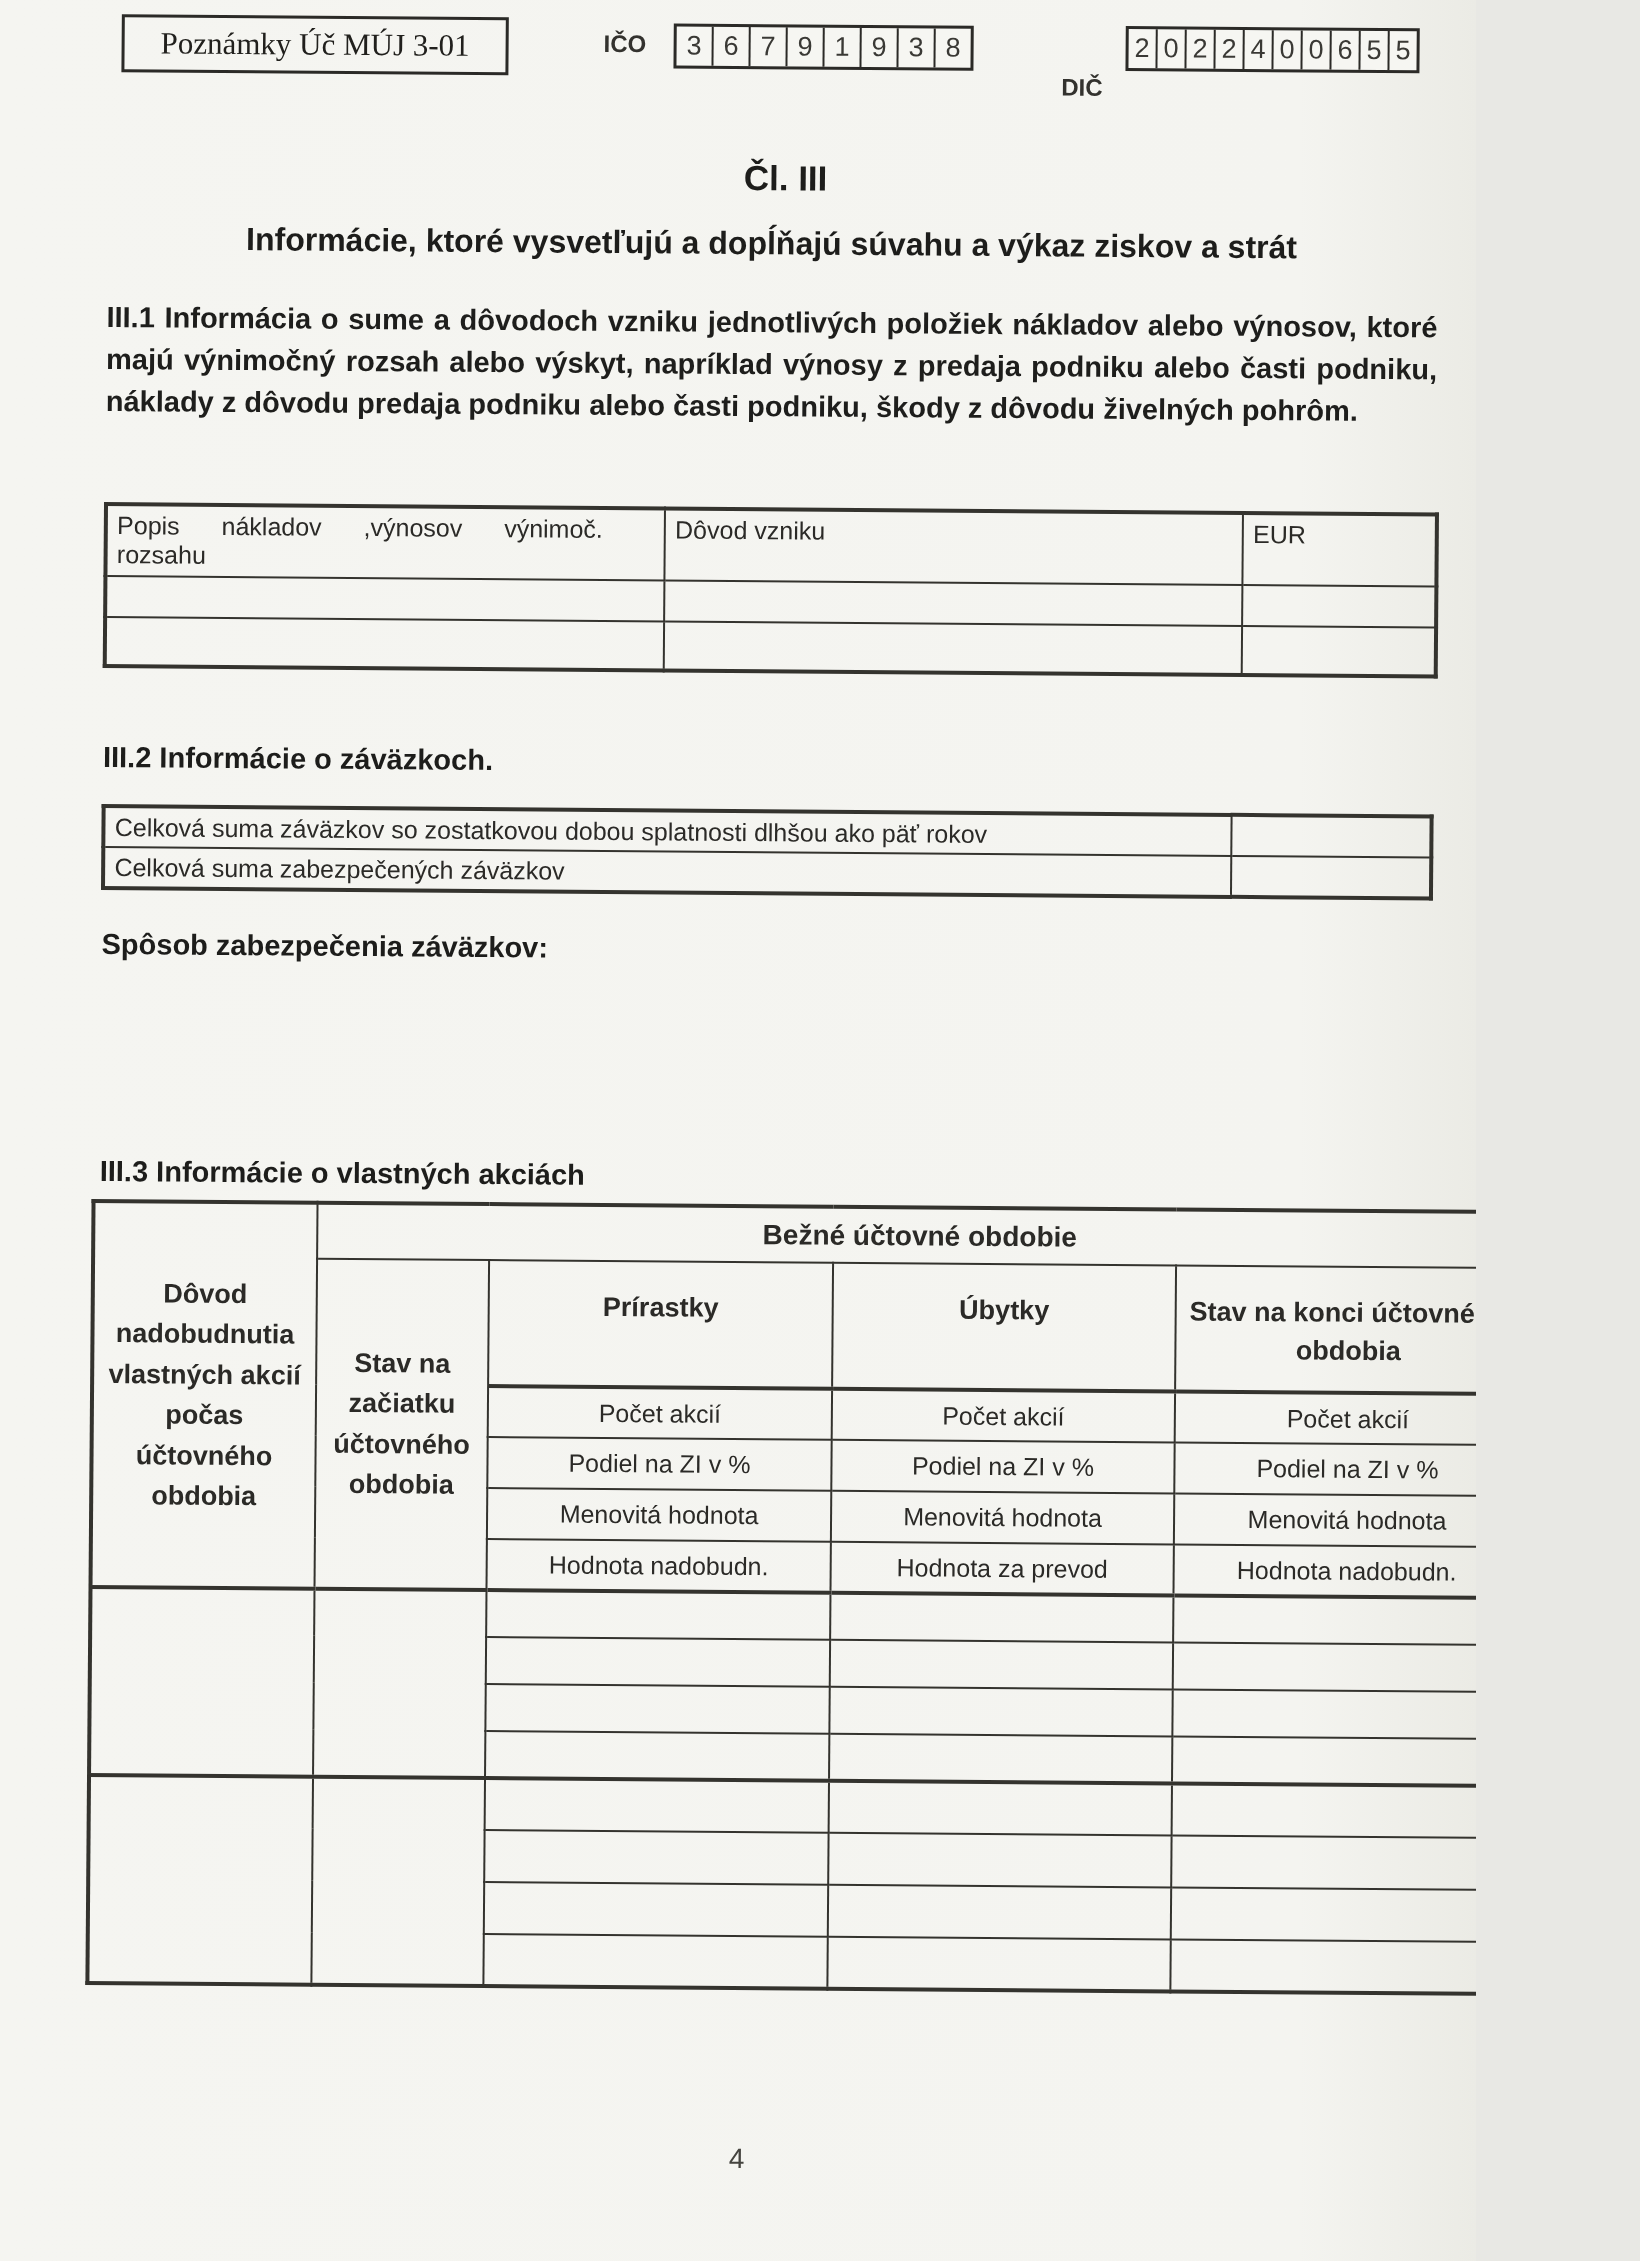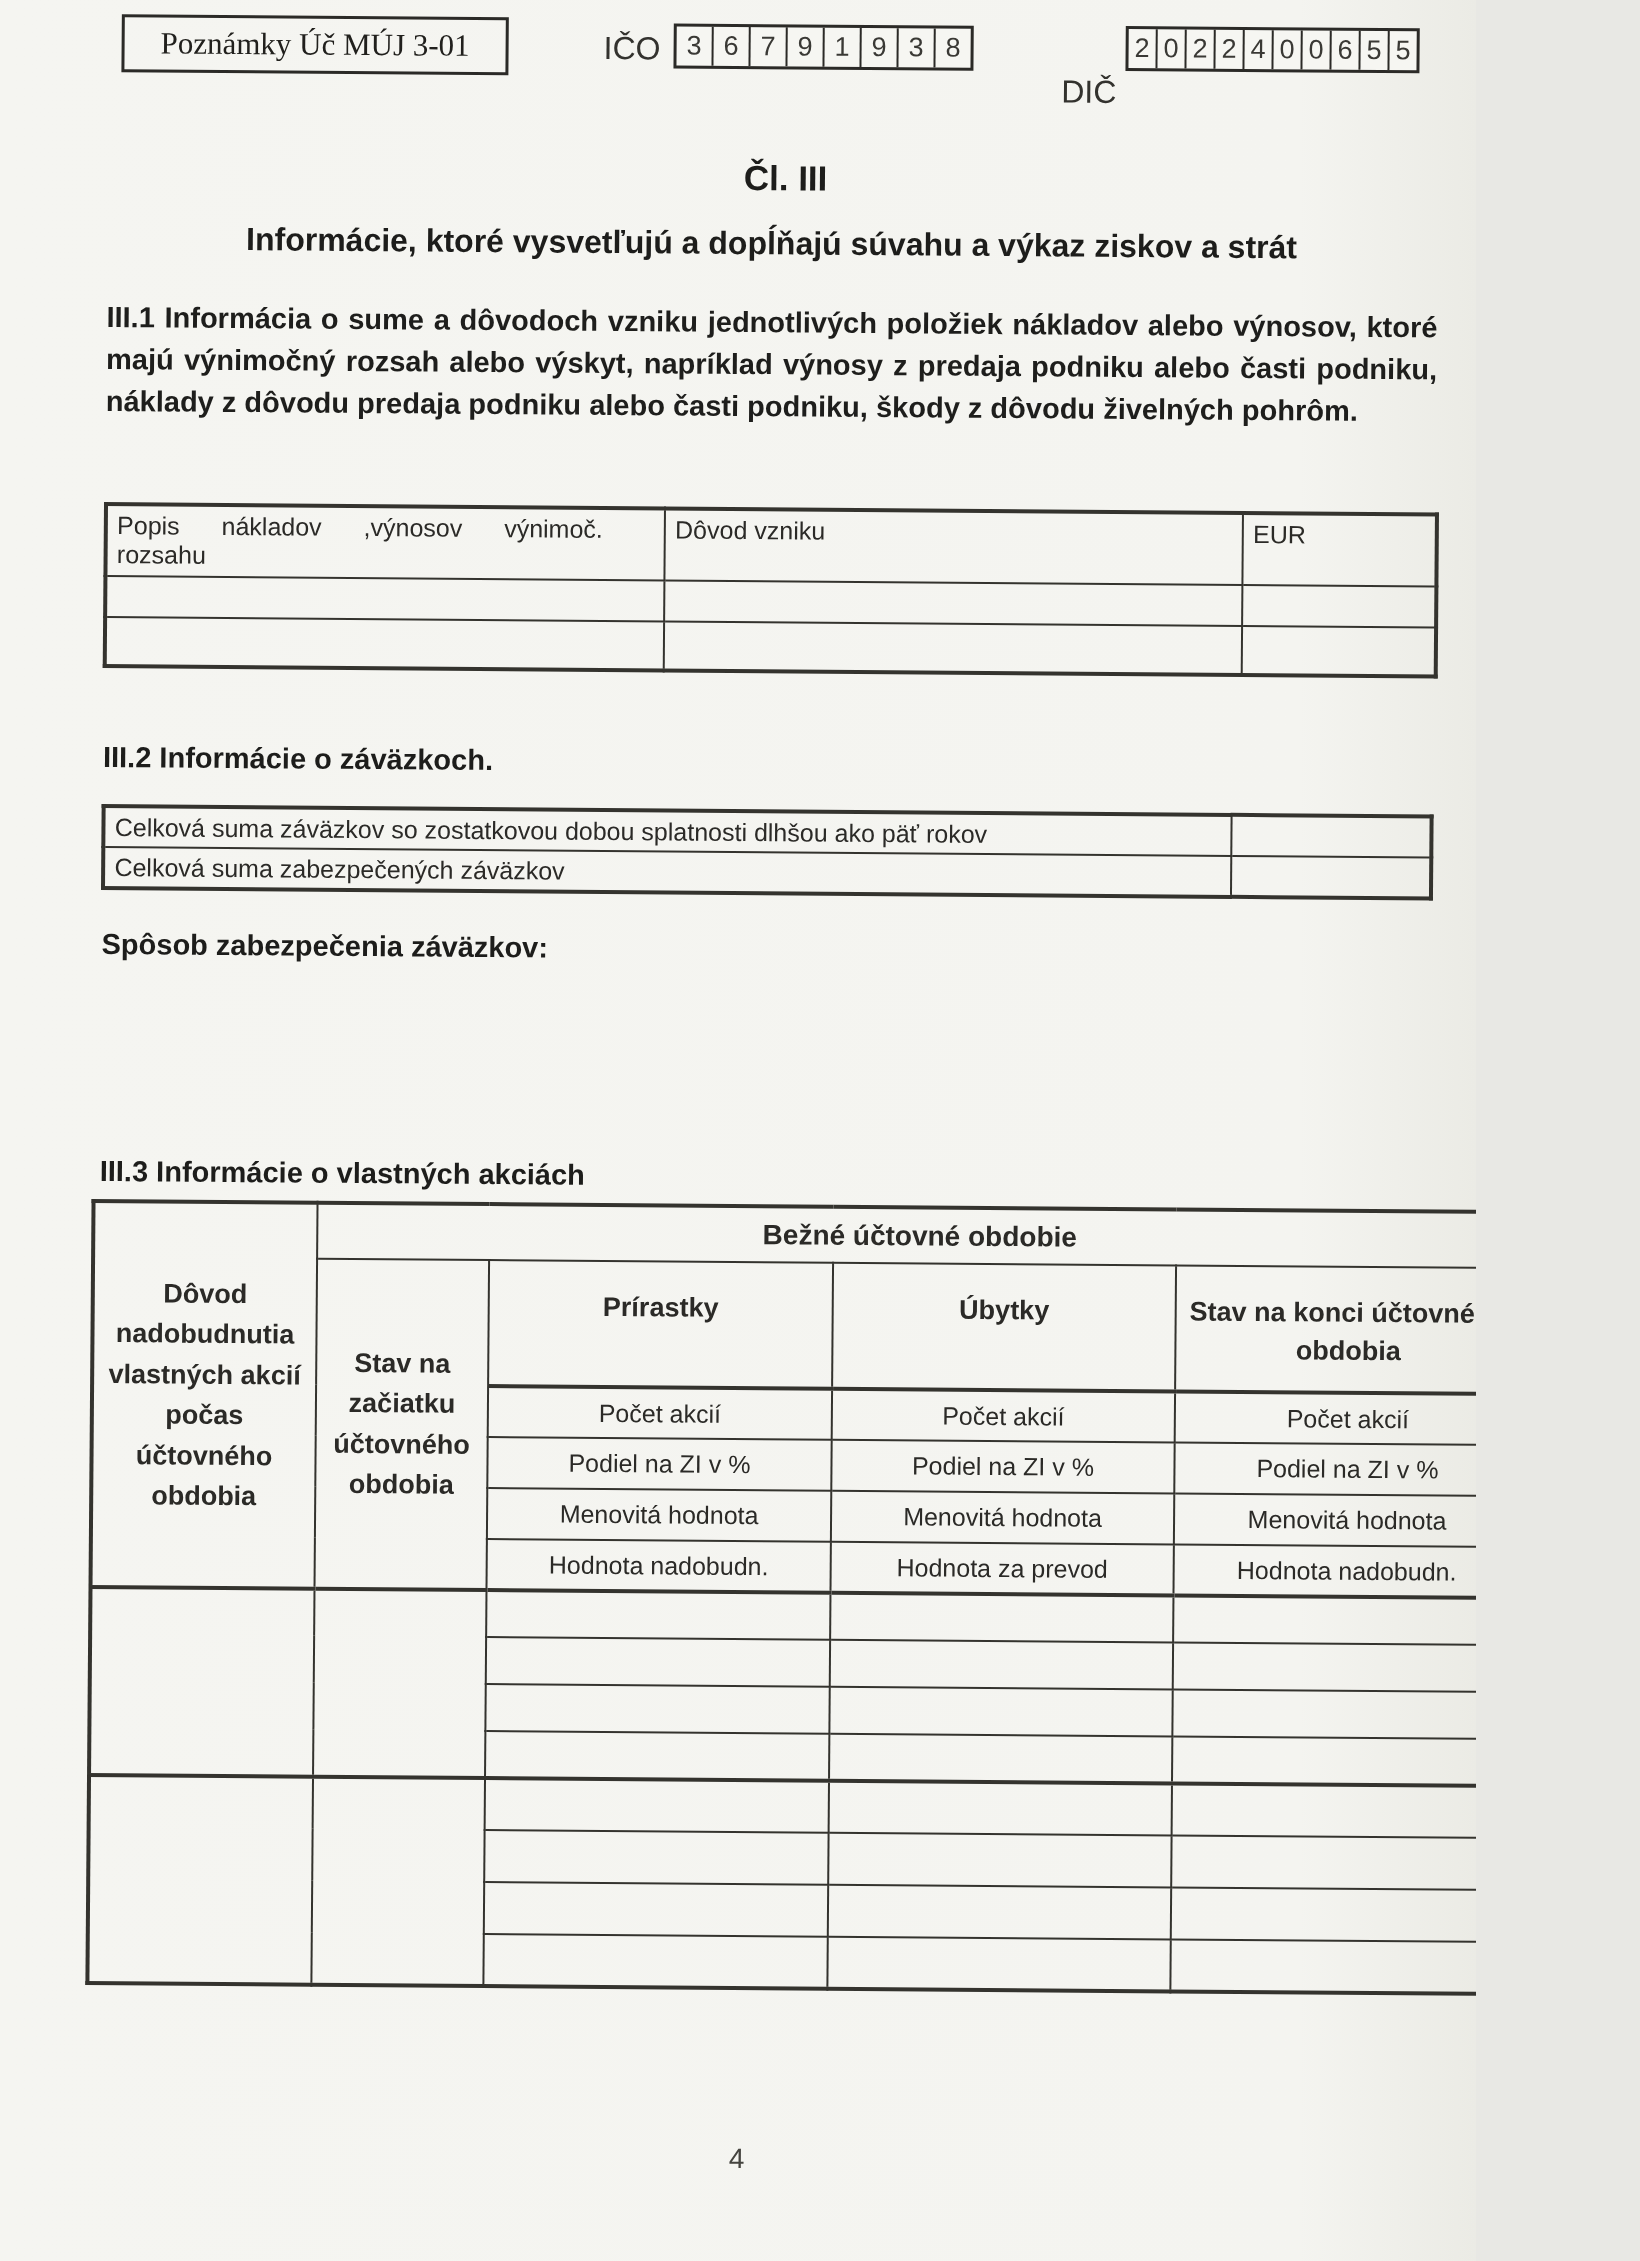--- a/index.html
+++ b/index.html
@@ -12,21 +12,21 @@
   .scan { position:absolute; left:0; top:0; width:100%; height:100%;
           transform:rotate(0.45deg); transform-origin:50% 45%; }
   .abs { position:absolute; }
 
   
   .form-box {
     left:114px; top:18.6px; width:381px; height:52px;
     border:3.3px solid #2b2a27; display:flex; align-items:center; justify-content:center;
     font-family:"Liberation Serif", serif; font-size:31px; color:#21201d;
   }
-  .reg-label { font-size:32px; color:#33322e; top:31px; }
+  .reg-label { font-size:24px; color:#33322e; top:31px;font-weight:bold; }
   .digit-row { display:flex; border:3.3px solid #2b2a27; background:#f6f6f2; }
   .digit-cell {
     height:39px; border-left:2px solid #2b2a27;
     display:flex; align-items:center; justify-content:center;
     font-size:27px; color:#3a3935;
   }
   .digit-cell:first-child { border-left:none; }
   .ico-cell { width:35px; }
   .dic-cell { width:27px; }
 

